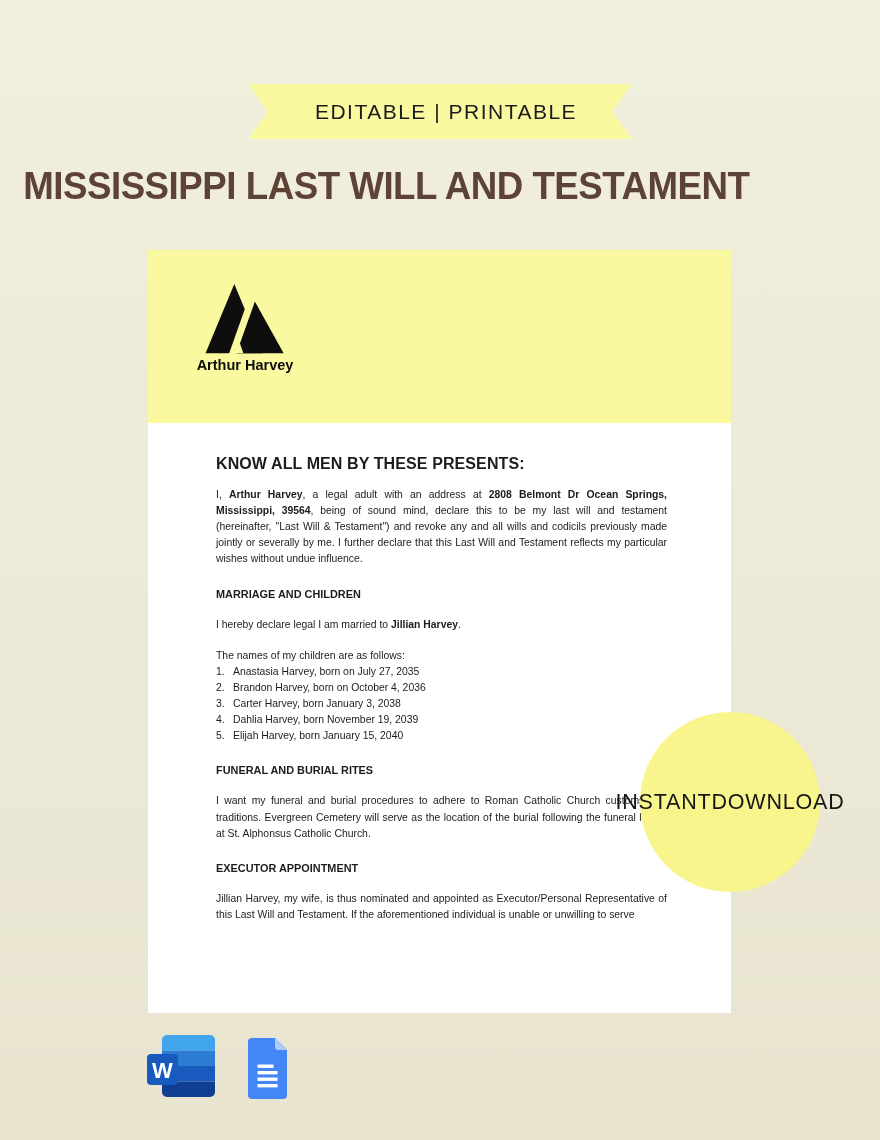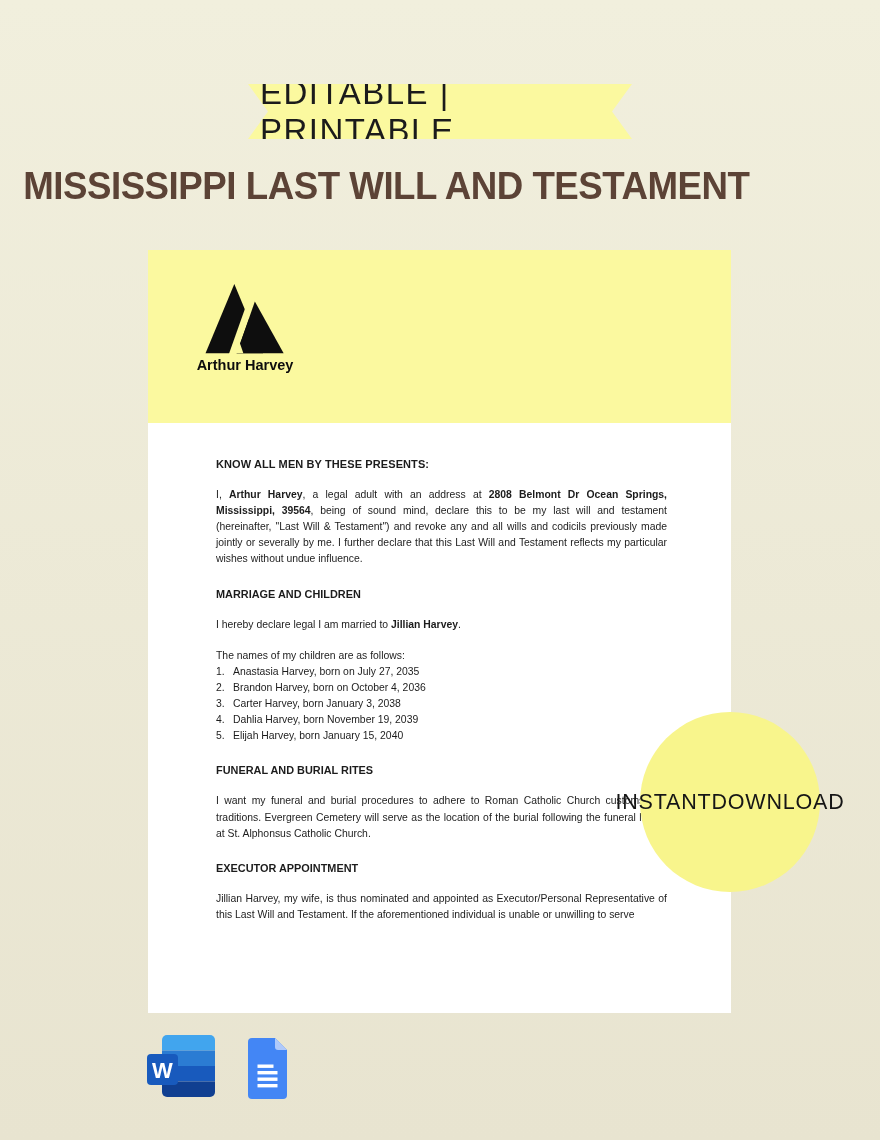--- a/index.html
+++ b/index.html
@@ -11,21 +11,21 @@
   }
   .page { position:absolute; inset:0; }
 
   
   .ribbon {
     position:absolute; left:248px; top:84px; width:384px; height:55px;
     background:var(--ribbon-yellow,#FBF99F);
     clip-path:polygon(0 0, 100% 0, calc(100% - 20px) 50%, 100% 100%, 0 100%, 20px 50%);
     display:flex; align-items:center; justify-content:center;
   }
-  .ribbon span { font-size:33px; letter-spacing:1.5px; color:#1b1b1b;margin-left:12px; }
+  .ribbon span { font-size:21px; letter-spacing:1.5px; color:#1b1b1b;margin-left:12px; }
 
   
   .page-title {
     position:absolute; left:0; right:0; top:164px; text-align:left;
     color:var(--title-brown,#5C4336); font-size:39px; font-weight:bold; white-space:nowrap;
   }
   .page-title .squish { display:inline-block; transform:scaleX(.94); transform-origin:center; letter-spacing:-0.5px; }
 
   
   .doc-card { position:absolute; left:148px; top:250px; width:583px; height:763px; background:#ffffff; }
@@ -36,21 +36,21 @@
   .doc-title {
     position:absolute; left:calc(50% + 14px); top:54px; transform:translateX(-50%);
     text-align:center; font-size:20.5px; font-weight:bold; line-height:28px; color:#101010; white-space:nowrap;
   }
 
   
   .doc-body {
     padding:33px 64px 0 68px; font-size:10.4px; line-height:16.1px;
     color:#1c1c1c; text-align:justify;
   }
-  .doc-h-lg { font-size:11px; font-weight:bold; margin-bottom:12px; letter-spacing:0.1px; }
+  .doc-h-lg { font-size:16px; font-weight:bold; margin-bottom:12px; letter-spacing:0.1px; }
   .doc-h { font-size:10.9px; font-weight:bold; margin-top:18px; }
   .doc-p { margin-top:15px; }
   .doc-p .b { font-weight:bold; }
   .doc-list { margin-top:0; text-align:left; }
   .doc-li { display:flex; }
   .doc-li .num { width:17px; flex:none; }
 
   
   .badge {
     position:absolute; left:640px; top:712px; width:180px; height:180px; border-radius:50%;

